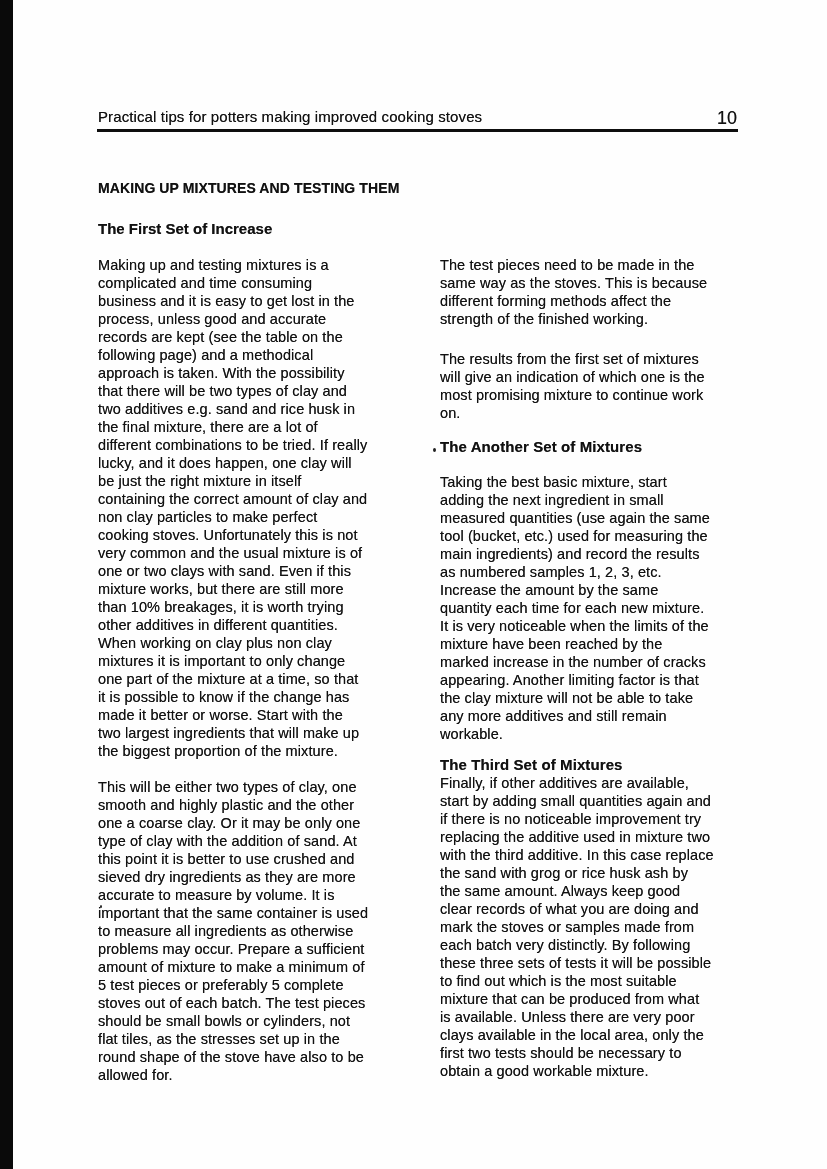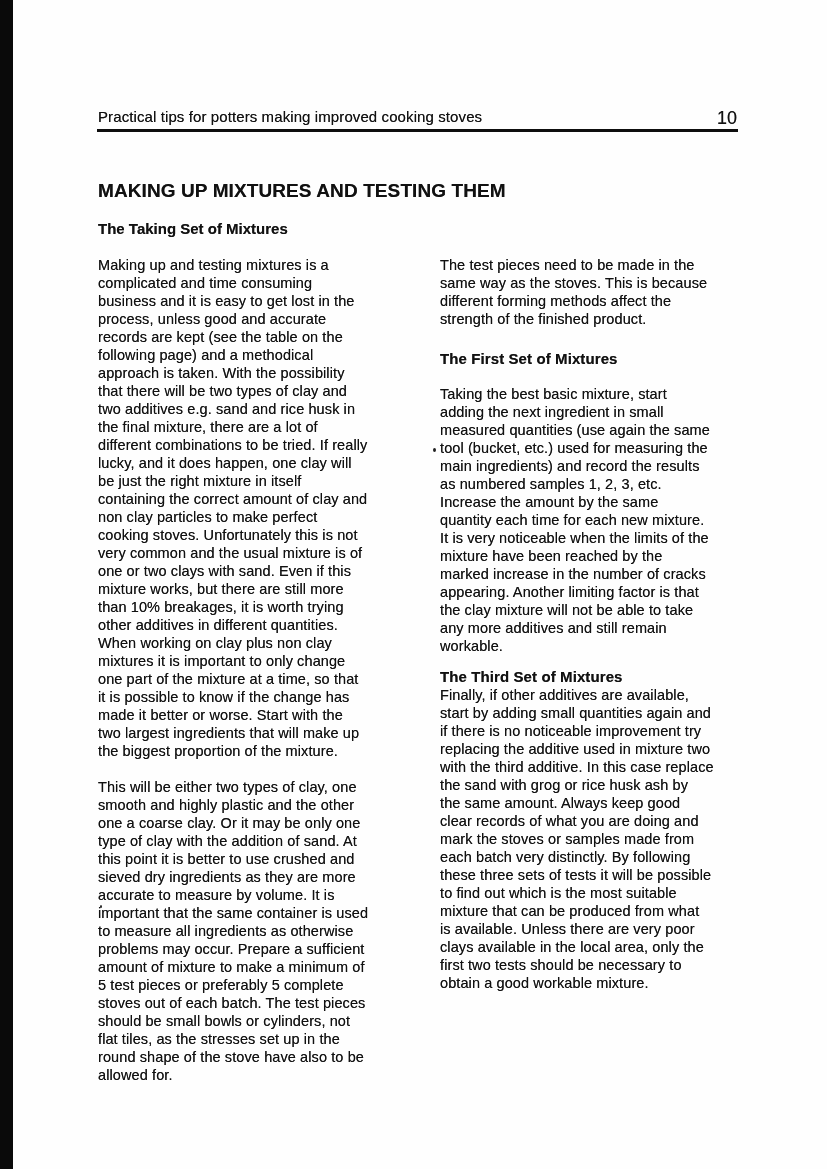--- a/index.html
+++ b/index.html
@@ -46,21 +46,21 @@
     left: 97px;
     top: 129px;
     width: 641px;
     height: 3px;
     background: #0e0e0e;
   }
   .main-heading {
     position: absolute;
     left: 98px;
     top: 180px;
-    font-size: 19px;
+    font-size: 14px;
     font-weight: bold;
     letter-spacing: 0.1px;
     white-space: pre;
     text-shadow: 0 0 0.4px rgba(0,0,0,0.6);
   }
   .sub-heading-first {
     position: absolute;
     left: 98px;
     top: 220px;
     font-size: 15px;
@@ -112,21 +112,21 @@
   <div class="scan-edge"></div>
 
   <div class="header-title">Practical tips for potters making improved cooking stoves</div>
 
   <div class="page-number">10</div>
 
   <div class="header-rule"></div>
 
   <div class="main-heading">MAKING UP MIXTURES AND TESTING THEM</div>
 
-  <div class="sub-heading-first">The Taking Set of Mixtures</div>
+  <div class="sub-heading-first">The First Set of Increase</div>
 
   <div class="col col-left">
     <p class="p1">Making up and testing mixtures is a
 complicated and time consuming
 business and it is easy to get lost in the
 process, unless good and accurate
 records are kept (see the table on the
 following page) and a methodical
 approach is taken. With the possibility
 that there will be two types of clay and
@@ -166,22 +166,26 @@
 should be small bowls or cylinders, not
 flat tiles, as the stresses set up in the
 round shape of the stove have also to be
 allowed for.</p>
   </div>
 
   <div class="col col-right">
     <p class="p1">The test pieces need to be made in the
 same way as the stoves. This is because
 different forming methods affect the
-strength of the finished product.</p>
-    <div class="h h2">The First Set of Mixtures</div>
+strength of the finished working.</p>
+    <p class="p2">The results from the first set of mixtures
+will give an indication of which one is the
+most promising mixture to continue work
+on.</p>
+    <div class="h h2">The Another Set of Mixtures</div>
     <p class="p3">Taking the best basic mixture, start
 adding the next ingredient in small
 measured quantities (use again the same
 tool (bucket, etc.) used for measuring the
 main ingredients) and record the results
 as numbered samples 1, 2, 3, etc.
 Increase the amount by the same
 quantity each time for each new mixture.
 It is very noticeable when the limits of the
 mixture have been reached by the

